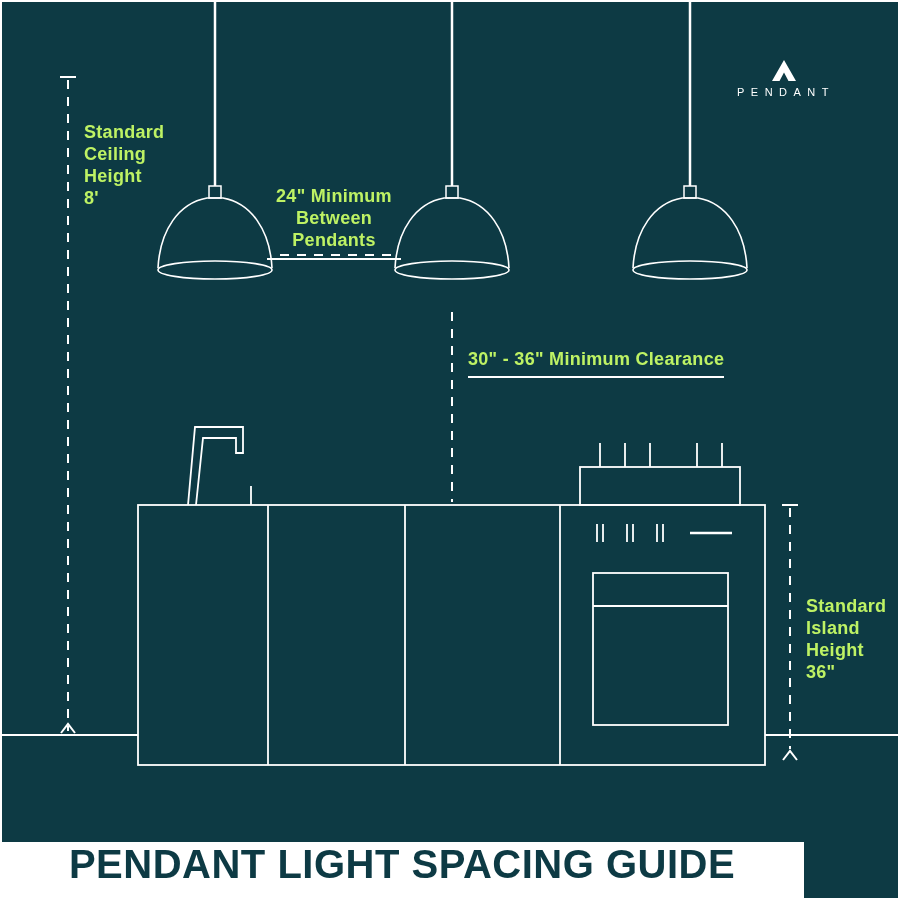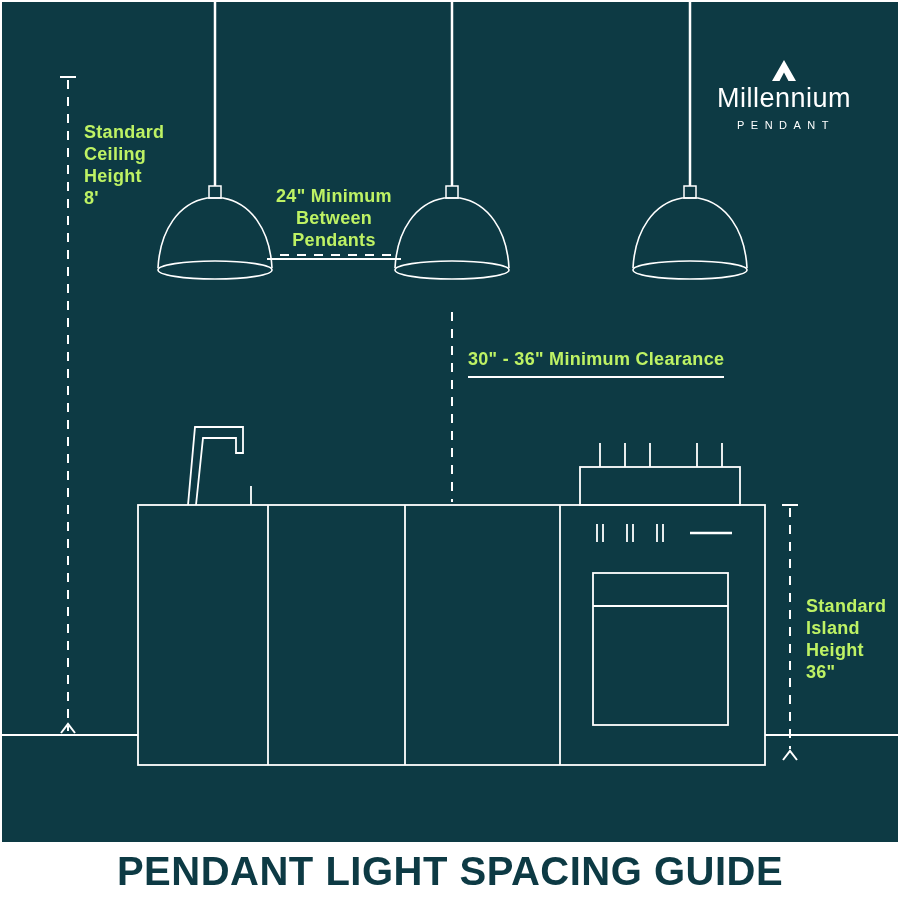--- a/index.html
+++ b/index.html
@@ -14,22 +14,22 @@
   .label-island { left:806px; top:596px; }
   .label-pendants { left:267px; top:186px; width:134px; text-align:center;
                     border-bottom:2px solid #ffffff; padding-bottom:6px; }
   .label-clearance { left:468px; top:349px; display:inline-block;
                      border-bottom:2px solid #ffffff; padding-bottom:5px; }
   .brand { position:absolute; left:698px; top:60px; width:172px; text-align:center;
            color:#ffffff; z-index:3; }
   .brand-icon { display:block; margin:0 auto 3px auto; }
   .brand-name { font-size:27px; font-weight:400; letter-spacing:0.5px; line-height:1.1; }
   .brand-sub { font-size:11px; font-weight:400; letter-spacing:6.5px; margin-top:5px; text-indent:4px; }
-  .title-band { position:absolute; left:0; bottom:0; width:900px; height:58px;
-                background:#ffffff; display:flex; align-items:center; justify-content:center; z-index:4; }
+  .title-band { position:absolute; left:0; bottom:0; width:804px; height:58px;
+                background:#ffffff; display:flex; justify-content:center; z-index:4; }
   .title-text { color:#0d3a44; font-size:40px; font-weight:bold; letter-spacing:0.5px; }
 </style>
 </head>
 <body>
 
 <div class="poster">
 
   <svg class="diagram" width="900" height="842" viewBox="0 0 900 842">
     <g stroke="#ffffff" fill="none" stroke-linecap="butt">
 
@@ -120,21 +120,20 @@
 
   <div class="label label-island">Standard
 Island
 Height
 36"</div>
 
   <div class="brand">
     <svg class="brand-icon" width="24" height="21" viewBox="0 0 24 21">
       <path d="M 12 0 L 24 21 L 16.5 21 L 12 12.5 L 7.5 21 L 0 21 Z" fill="#ffffff"></path>
     </svg>
-    <div class="brand-name">Millennium</div>
     <div class="brand-sub">PENDANT</div>
   </div>
 
   <div class="title-band">
     <div class="title-text">PENDANT LIGHT SPACING GUIDE</div>
   </div>
 
   <div class="frame"></div>
 </div>
 

